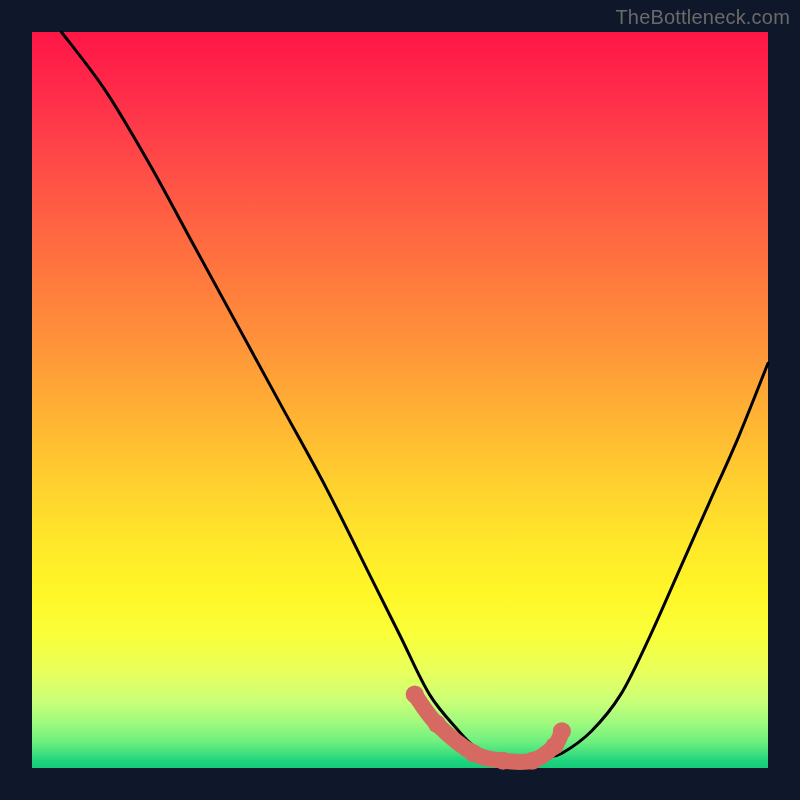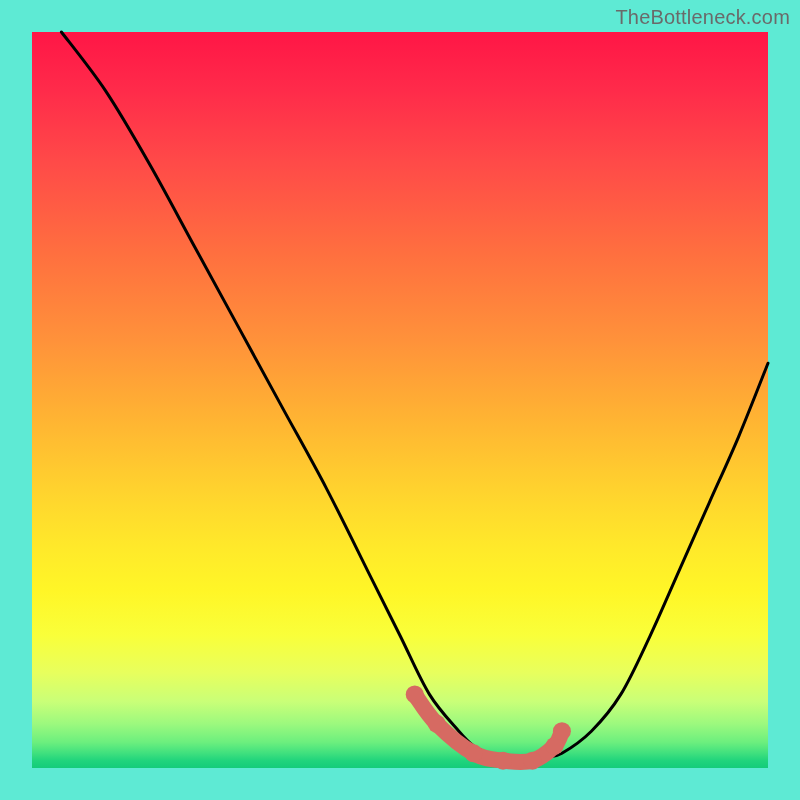--- a/index.html
+++ b/index.html
@@ -10,21 +10,21 @@
     background: #000;
     overflow: hidden;
     font-family: Arial, Helvetica, sans-serif;
   }
   .frame {
     position: absolute;
     left: 0;
     top: 0;
     width: 800px;
     height: 800px;
-    background: #5eead4;
+    background: #0f172a;
     text-align: right;
   }
   .plot-area {
     position: absolute;
     left: 32px;
     top: 32px;
     width: 736px;
     height: 736px;
     
     background: linear-gradient(to bottom,

